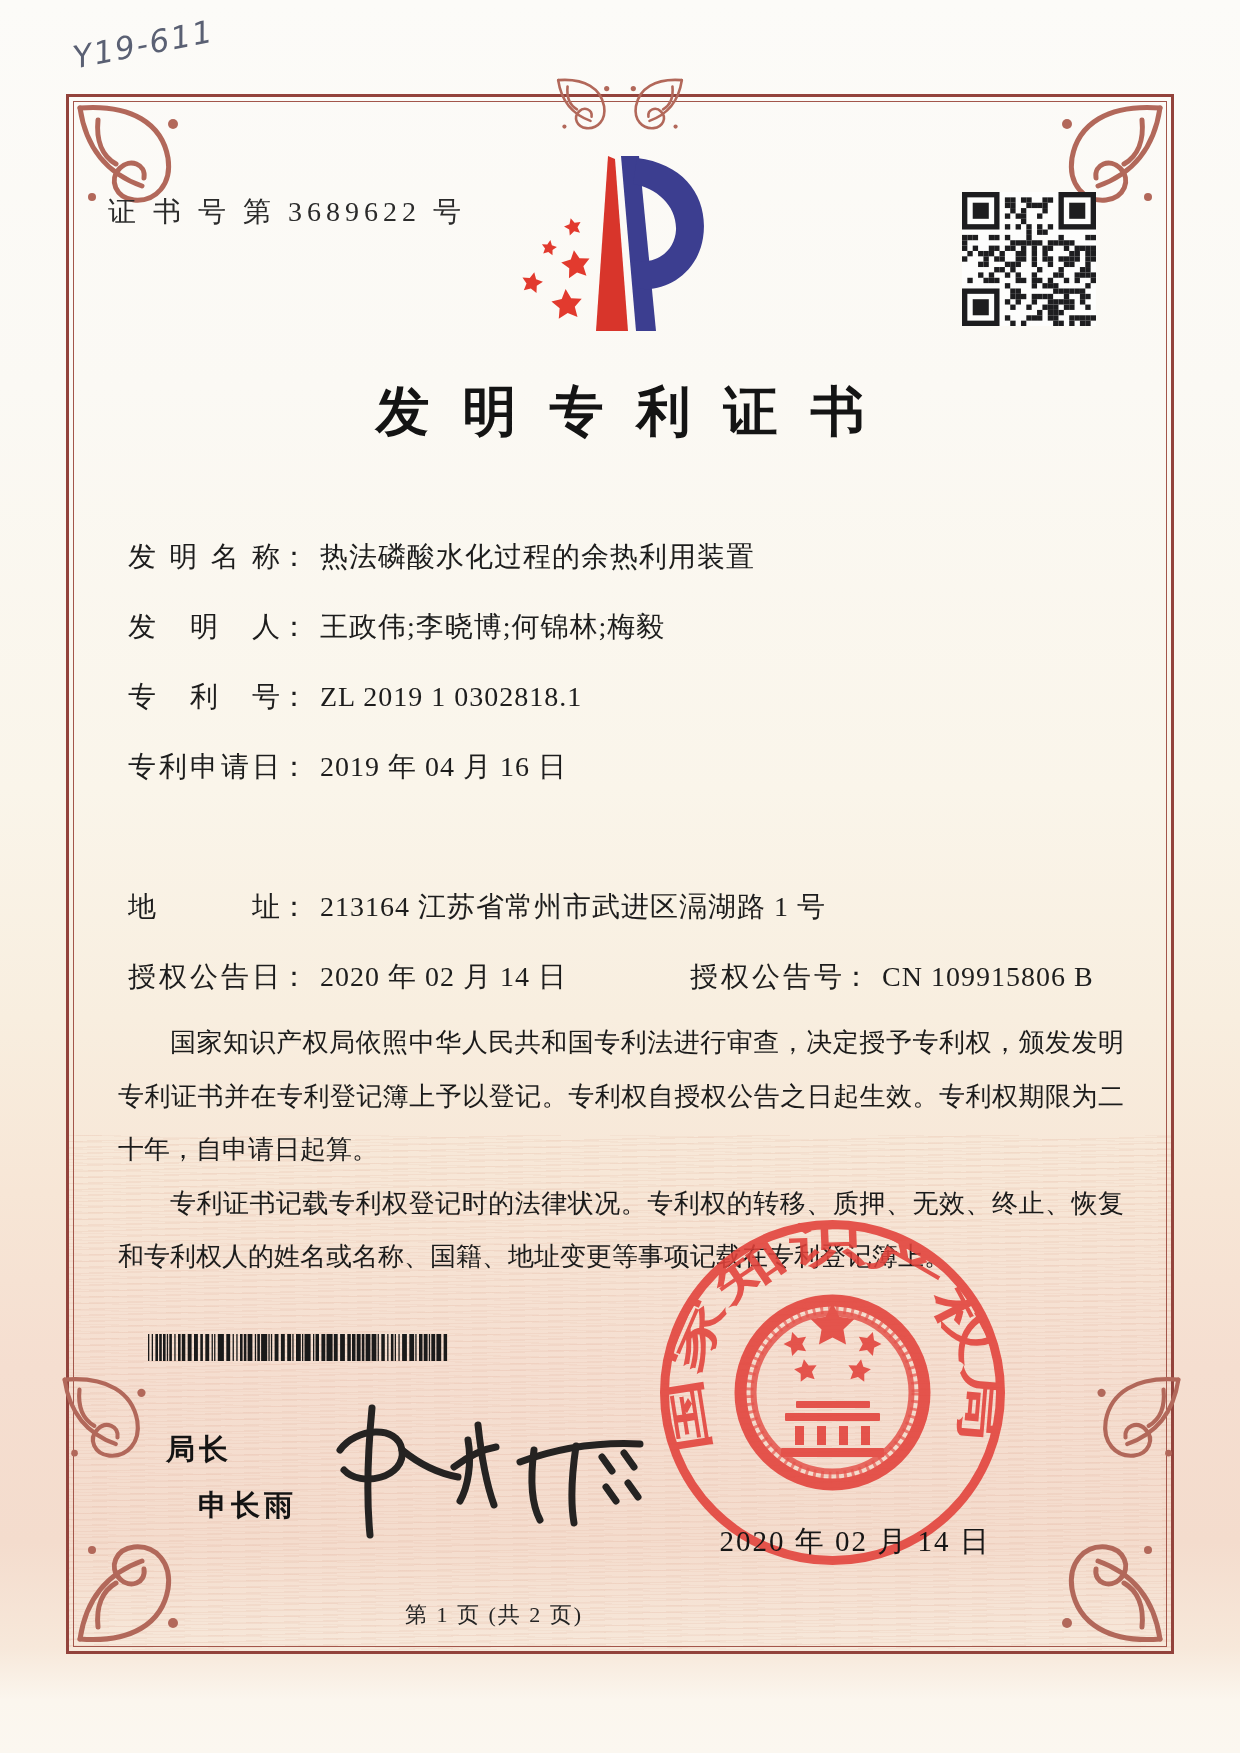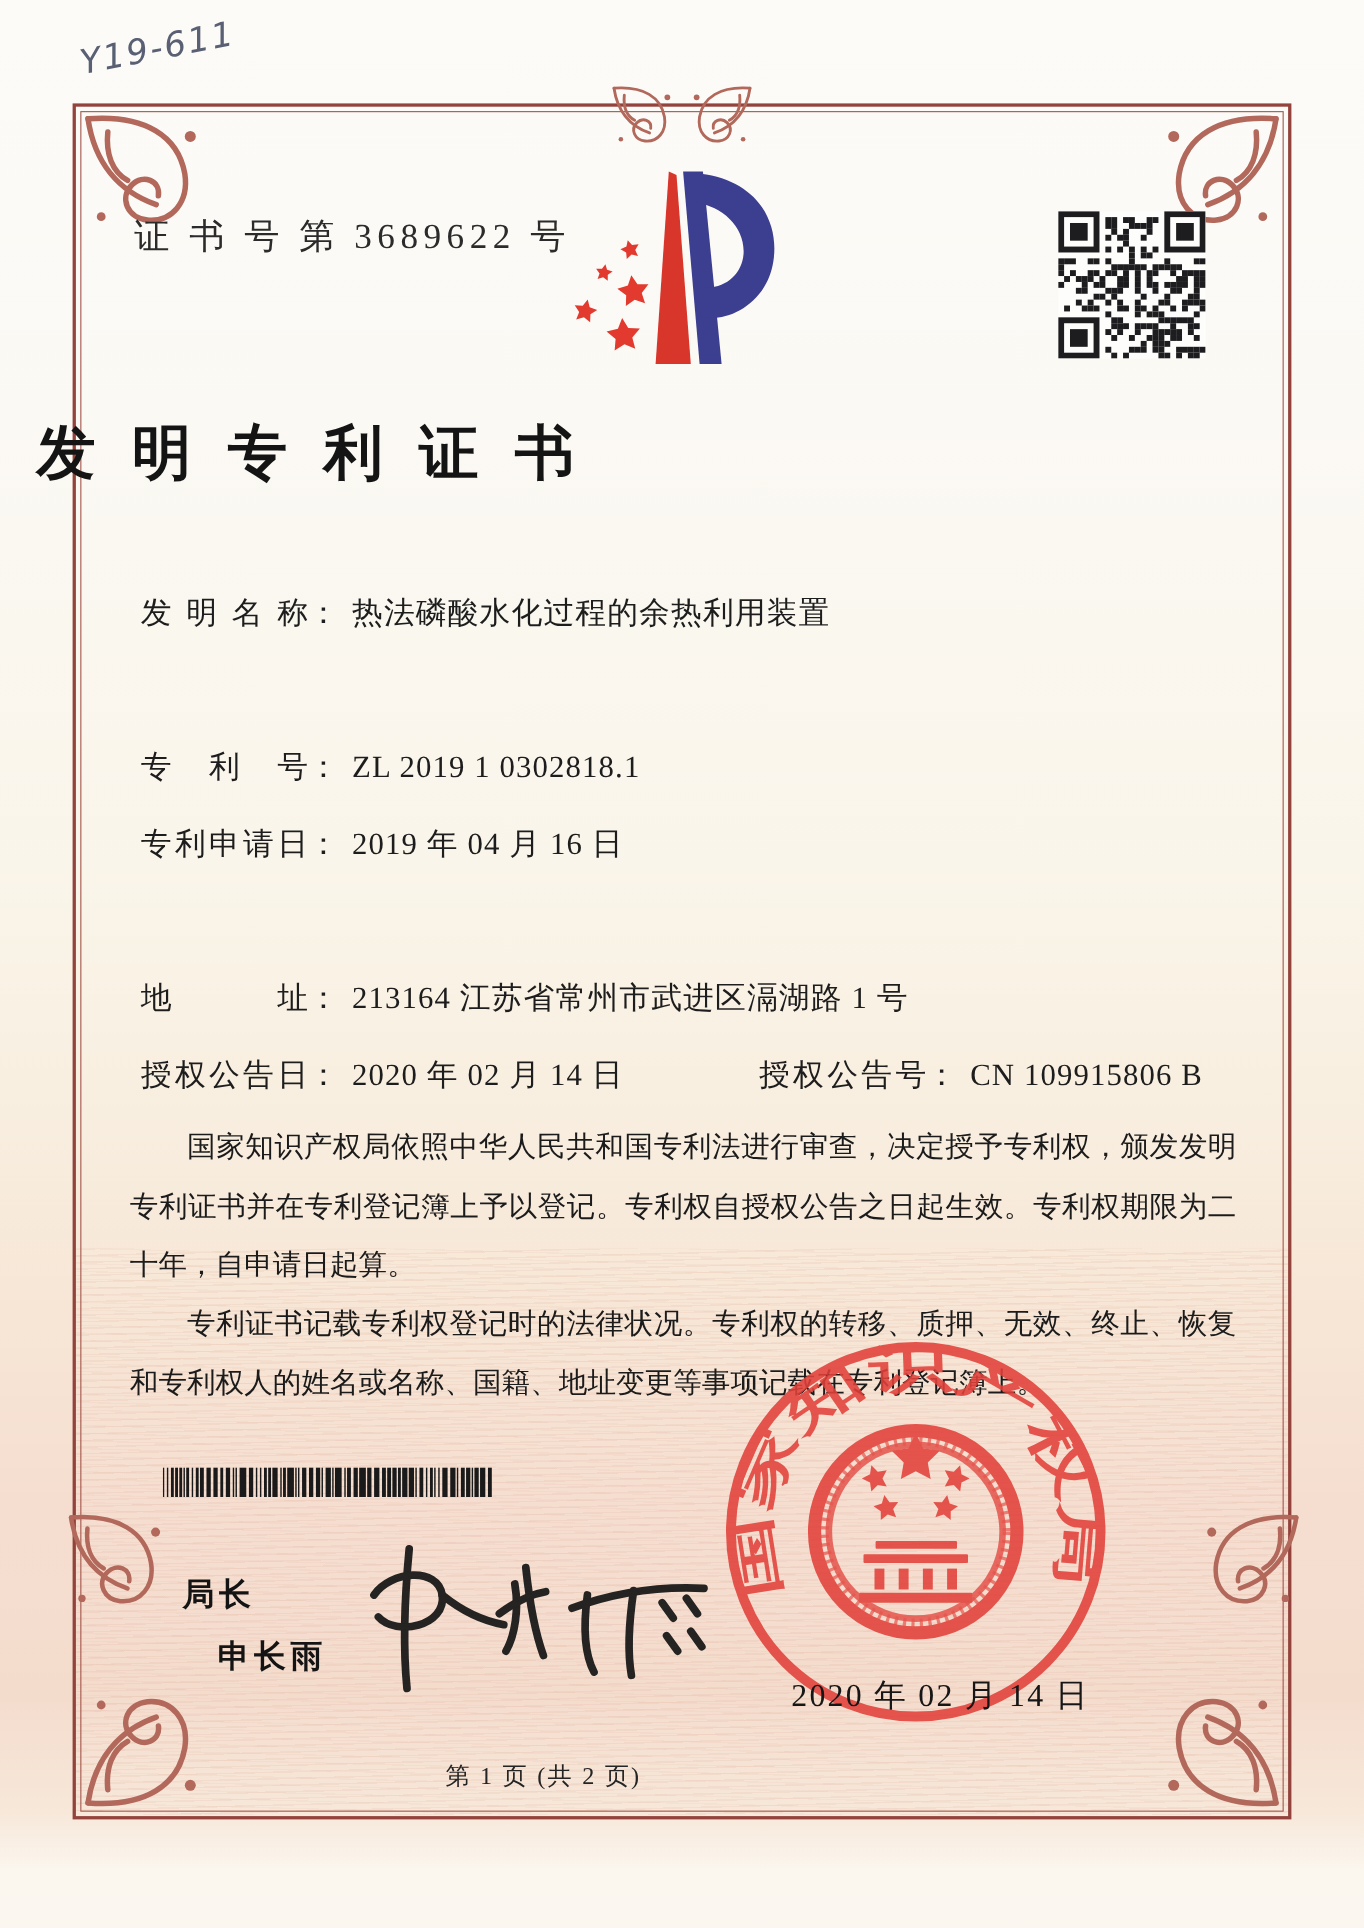--- a/index.html
+++ b/index.html
@@ -21,23 +21,23 @@
   }
   
   #frame{left:66px;top:94px;width:1108px;height:1560px;border:3px solid #93433c;z-index:2;box-sizing:border-box;}
   #frame-inner{position:absolute;left:4px;top:4px;right:4px;bottom:4px;border:1px solid #a3564b;}
   .orn{z-index:3;color:#b2685a;}
   
   #handnote{
     left:72px;top:26px;z-index:4;font-family:"DejaVu Sans",sans-serif;font-style:italic;
     font-size:31px;color:#5a6073;transform:rotate(-11deg);letter-spacing:2px;
   }
-  #certno{left:122px;top:193px;z-index:4;font-size:32px;letter-spacing:5px;color:#2b2b2b;}
+  #certno{left:108px;top:193px;z-index:4;font-size:28px;letter-spacing:5px;color:#2b2b2b;}
   #title{
-    left:0;width:1240px;top:376px;z-index:4;text-align:left;
+    left:0;width:1240px;top:376px;z-index:4;text-align:center;
     font-size:54px;font-weight:700;color:#141414;letter-spacing:33px;text-indent:33px;white-space:nowrap;
   }
   .frow{position:absolute;left:128px;z-index:4;font-size:28px;color:#1d1d1d;white-space:nowrap;}
   .flabel{display:inline-block;width:152px;text-align:justify;text-align-last:justify;}
   .fcolon{display:inline-block;margin-right:12px;}
   .fvalue{letter-spacing:1px;}
   .g2{position:absolute;left:562px;top:0;white-space:nowrap;}
   #paras{left:118px;top:1016px;width:1006px;z-index:4;font-size:26px;line-height:2.06;color:#1b1b1b;text-align:justify;}
   #paras p{margin:0;text-indent:2em;}
   #signer-title{left:166px;top:1430px;z-index:4;font-size:29px;font-weight:700;color:#141414;letter-spacing:4px;}
@@ -319,20 +319,23 @@
       <rect x="0" y="96.48" width="37.52" height="37.52" fill="#1d1d1f"></rect>
       <rect x="5.36" y="101.84" width="26.8" height="26.8" fill="#fdfdfc"></rect>
       <rect x="10.72" y="107.2" width="16.080000000000002" height="16.080000000000002" fill="#1d1d1f"></rect>
     </svg>
 
   <div id="title" class="abs">发明专利证书</div>
 
   <div class="frow" style="top:538px">
     <span class="flabel">发明名称</span><span class="fcolon">：</span><span class="fvalue">热法磷酸水化过程的余热利用装置</span>
   </div>
+  <div class="frow" style="top:608px">
+    <span class="flabel">发明人</span><span class="fcolon">：</span><span class="fvalue">王政伟;李晓博;何锦林;梅毅</span>
+  </div>
   <div class="frow" style="top:678px">
     <span class="flabel">专利号</span><span class="fcolon">：</span><span class="fvalue">ZL 2019 1 0302818.1</span>
   </div>
   <div class="frow" style="top:748px">
     <span class="flabel">专利申请日</span><span class="fcolon">：</span><span class="fvalue">2019 年 04 月 16 日</span>
   </div>
   <div class="frow" style="top:888px">
     <span class="flabel">地址</span><span class="fcolon">：</span><span class="fvalue">213164 江苏省常州市武进区滆湖路 1 号</span>
   </div>
   <div class="frow" style="top:958px">

